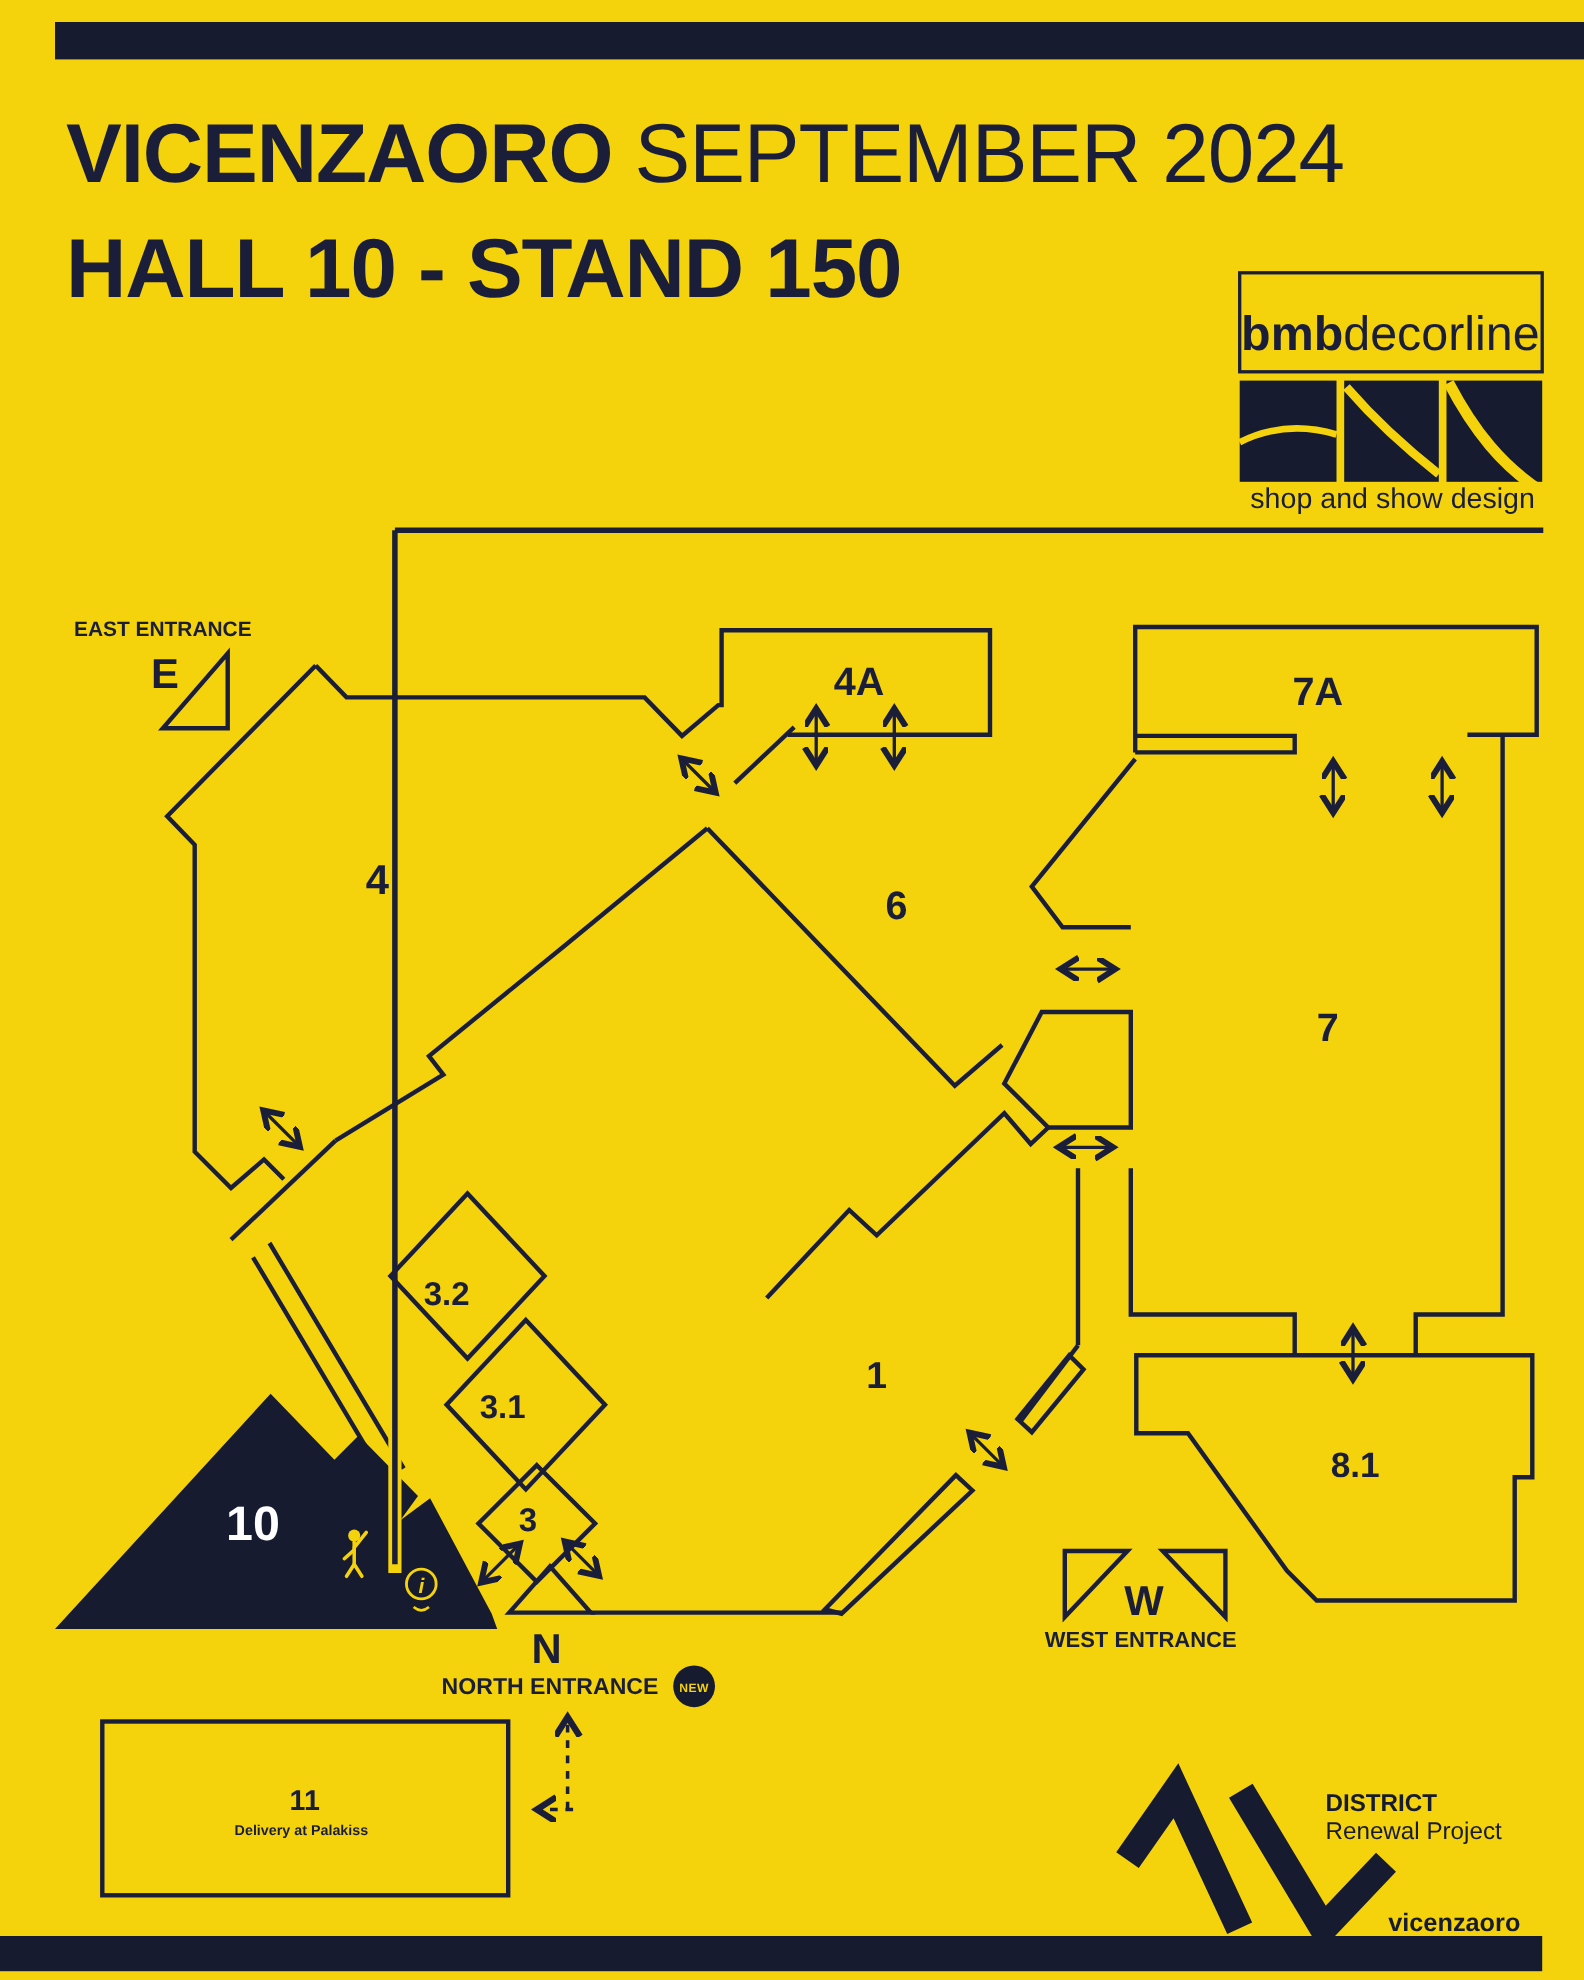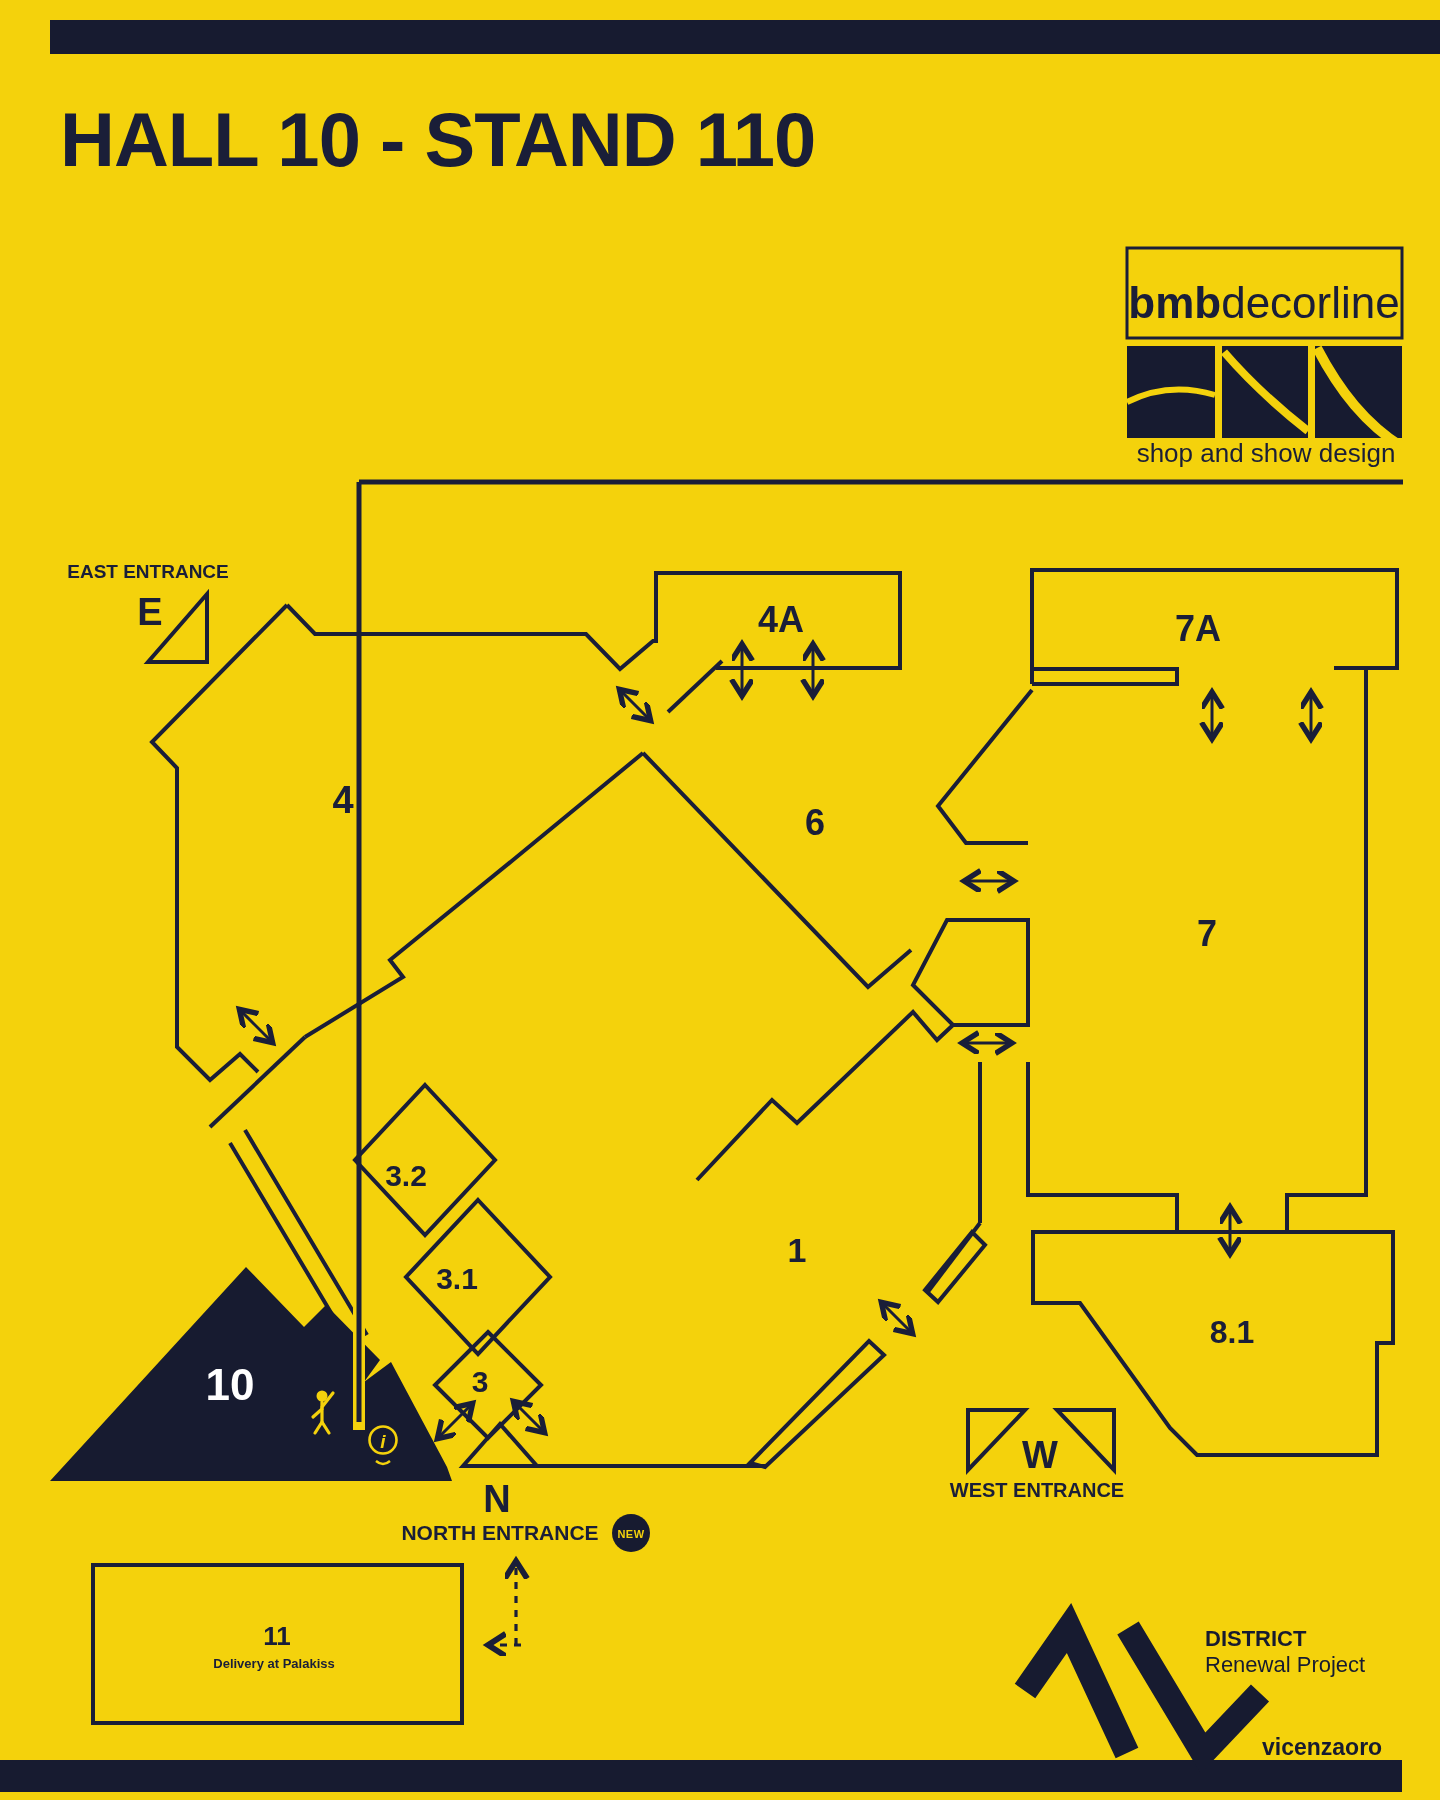--- a/index.html
+++ b/index.html
@@ -11,21 +11,22 @@
   #hdr .l1 .reg{font-weight:500;}
   #hdr .l2{font-size:76px;font-weight:bold;}
   svg text{font-family:"Liberation Sans", sans-serif;}
 </style>
 </head>
 <body>
 
 <div id="page">
 
   <div id="hdr">
-    <div class="l2">HALL 10 - STAND 110</div>
+    <div class="l1"><b>VICENZAORO</b><span class="reg"> SEPTEMBER 2024</span></div>
+    <div class="l2">HALL 10 - STAND 150</div>
   </div>
 
   <svg width="1440" height="1800" viewBox="0 0 1440 1800" style="position:absolute;left:0;top:0;">
     <defs>
       <marker id="ch" markerWidth="10" markerHeight="10" refX="5.2" refY="3.5" orient="auto-start-reverse">
         <path d="M0,0 L5.5,3.5 L0,7" fill="none" stroke="#1A1E38" stroke-width="1.8"></path>
       </marker>
     </defs>
 
     <rect x="50" y="20" width="1390" height="34" fill="#171B30"></rect>

